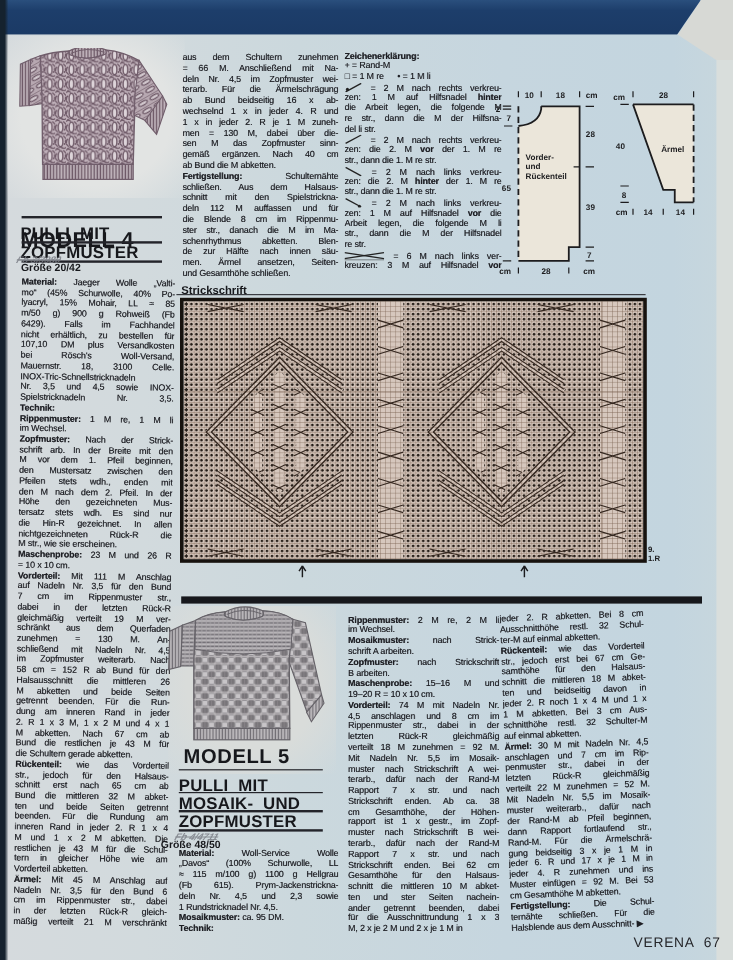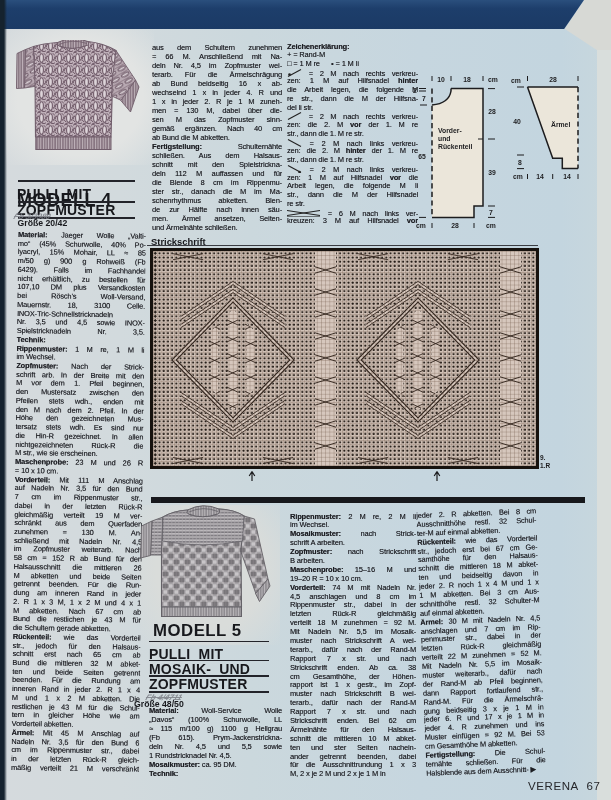--- a/index.html
+++ b/index.html
@@ -118,21 +118,21 @@
 <div class="lnl">ab Bund die M abketten.</div>
 <div class="ln"><b>Fertigstellung:</b> Schulternähte</div>
 <div class="ln">schließen. Aus dem Halsaus-</div>
 <div class="ln">schnitt mit den Spielstrickna-</div>
 <div class="ln">deln 112 M auffassen und für</div>
 <div class="ln">die Blende 8 cm im Rippenmu-</div>
 <div class="ln">ster str., danach die M im Ma-</div>
 <div class="ln">schenrhythmus abketten. Blen-</div>
 <div class="ln">de zur Hälfte nach innen säu-</div>
 <div class="ln">men. Ärmel ansetzen, Seiten-</div>
-<div class="lnl">und Ärmelnähte schließen.</div>
+<div class="lnl">und Gesamthöhe schließen.</div>
 </div>
   <div class="h1" style="left:151px;top:235.5px;font-size:9.4px;">Strickschrift</div>
   <div class="abs" style="left:147px;top:245.3px;width:391px;height:1.2px;background:#3a3c42;"></div>
 
   <div id="c3txt" class="abs txt" style="left:287px;top:42.5px;width:131px;">
 <div class="lnl"><b>Zeichenerklärung:</b></div>
 <div class="lnl">+ = Rand-M</div>
 <div class="lnl">□ = 1 M re   • = 1 M li</div>
 <div class="ln"><svg width="15" height="8" style="vertical-align:-1px">
           <circle cx="2.5" cy="5.5" r="1.3" fill="#222"></circle>
@@ -335,21 +335,21 @@
   <div class="rule" style="left:149px;top:674.8px;width:120px;"></div>
   <div class="h1" style="left:149px;top:676.2px;font-size:14px;letter-spacing:0.2px;">ZOPFMUSTER</div>
   <div class="rule" style="left:149px;top:691.2px;width:120px;"></div>
   <div class="abs" style="left:146px;top:692.5px;width:90px;color:#7b7e86;font-size:8px;font-style:italic;font-weight:bold;transform:skewX(-20deg);text-decoration:line-through;opacity:0.85;">Fb 4/4711</div>
   <div class="h1" style="left:134px;top:698.8px;font-size:8.7px;">Größe 48/50</div>
   <div id="c2btxt" class="abs txt" style="--lh:9.0px;left:149px;top:705.5px;width:133px;">
 <div class="ln"><b>Material:</b> Woll-Service Wolle</div>
 <div class="ln">„Davos“ (100% Schurwolle, LL</div>
 <div class="ln">≈ 115 m/100 g) 1100 g Hellgrau</div>
 <div class="ln">(Fb 615). Prym-Jackenstrickna-</div>
-<div class="ln">deln Nr. 4,5 und 5,5 sowie</div>
+<div class="ln">deln Nr. 4,5 und 2,3 sowie</div>
 <div class="lnl">1 Rundstricknadel Nr. 4,5.</div>
 <div class="lnl"><b>Mosaikmuster:</b> ca. 95 DM.</div>
 <div class="lnl"><b>Technik:</b></div>
 </div>
 
   <div id="c3btxt" class="abs txt" style="--lh:8.9px;left:290px;top:512.5px;width:126px;">
 <div class="ln"><b>Rippenmuster:</b> 2 M re, 2 M li</div>
 <div class="lnl">im Wechsel.</div>
 <div class="ln"><b>Mosaikmuster:</b> nach Strick-</div>
 <div class="lnl">schrift A arbeiten.</div>
@@ -366,21 +366,21 @@
 <div class="ln">muster nach Strickschrift A wei-</div>
 <div class="ln">terarb., dafür nach der Rand-M</div>
 <div class="ln">Rapport 7 x str. und nach</div>
 <div class="ln">Strickschrift enden. Ab ca. 38</div>
 <div class="ln">cm Gesamthöhe, der Höhen-</div>
 <div class="ln">rapport ist 1 x gestr., im Zopf-</div>
 <div class="ln">muster nach Strickschrift B wei-</div>
 <div class="ln">terarb., dafür nach der Rand-M</div>
 <div class="ln">Rapport 7 x str. und nach</div>
 <div class="ln">Strickschrift enden. Bei 62 cm</div>
-<div class="ln">Ärmelnähte für den Halsaus-</div>
+<div class="ln">Gesamthöhe für den Halsaus-</div>
 <div class="ln">schnitt die mittleren 10 M abket-</div>
 <div class="ln">ten und ster Seiten nachein-</div>
 <div class="ln">ander getrennt beenden, dabei</div>
 <div class="ln">für die Ausschnittrundung 1 x 3</div>
 <div class="lnl">M, 2 x je 2 M und 2 x je 1 M in</div>
 </div>
 
   <div id="c4btxt" class="abs txt" style="--lh:8.9px;left:416px;top:511.5px;width:120px;transform:rotate(-2.2deg);transform-origin:0 0;">
 <div class="ln">jeder 2. R abketten. Bei 8 cm</div>
 <div class="ln">Ausschnitthöhe restl. 32 Schul-</div>

